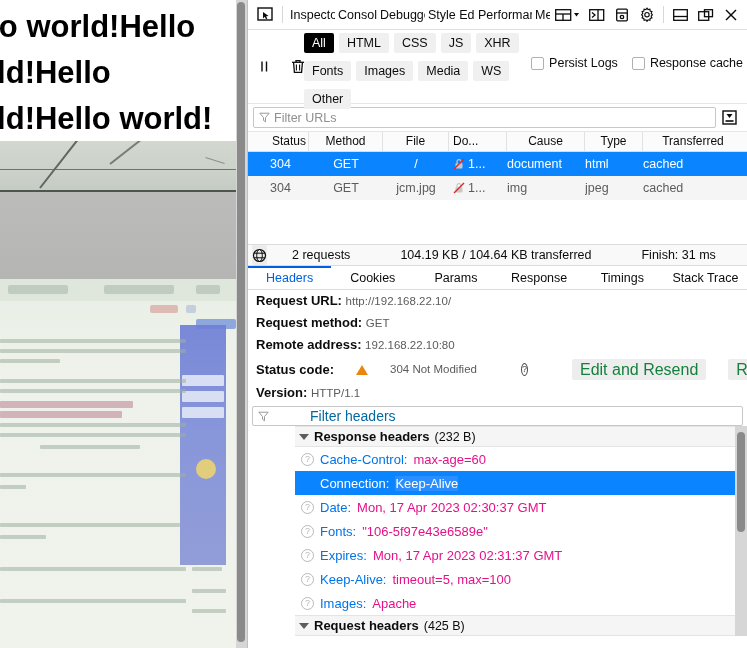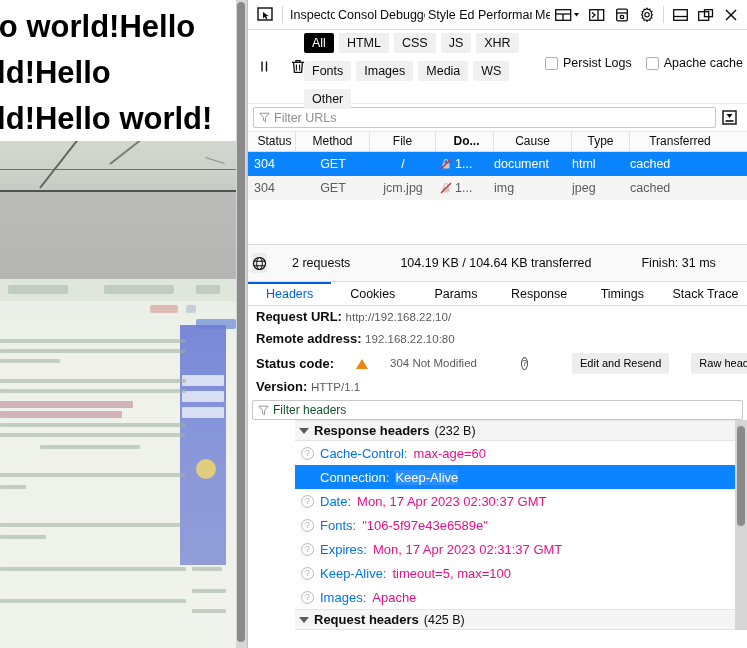--- a/index.html
+++ b/index.html
@@ -181,32 +181,32 @@
   }
   .tbl-head .th {
     text-align: center; border-right: 1px solid #e2e2e2;
     overflow: hidden; white-space: nowrap; line-height: 19px;
   }
   .tbl-head .th:last-child { border-right: none; }
   .tbl-row { display: flex; height: 24px; align-items: center; font-size: 12.5px; color: #5c5c5c; }
   .tbl-row.sel { background: #0a84ff; color: #fff; }
   .tbl-row.alt { background: #f5f5f5; }
   .tbl-row .td { overflow: hidden; white-space: nowrap; }
-  .c-status { width: 48px; padding-left: 6px; }
+  .c-status { width: 61px; padding-left: 22px; }
   .c-method { width: 74px; text-align: center; }
   .c-file   { width: 66px; text-align: center; }
   .c-domain { width: 58px; display: flex; align-items: center; gap: 3px; padding-left: 4px;}
   .c-cause  { width: 78px; text-align: left; }
   .c-type   { width: 58px; text-align: left; }
   .c-trans  { width: 100px; text-align: left; }
   #tbl-empty { height: 44px; background: #fff; }
 
   
   #dt-summary {
-    height: 38px; display: flex; align-items: center; gap: 16px;
+    height: 22px; display: flex; align-items: center; gap: 16px;
     border-top: 1px solid #dcdcdc; border-bottom: 1px solid #dcdcdc;
     background: #f9f9f9; font-size: 12.5px; color: #0c0c0d; padding-left: 4px;
     position: relative; overflow: hidden;
   }
   #dt-summary .seg { padding: 0 9px; white-space: nowrap; }
   #dt-summary .divider { width: 1px; height: 14px; background: #d5d5d5; }
   #dt-summary .link { color: #737373; text-decoration: underline; }
   .globe-btn { width: 26px; height: 20px; display: flex; align-items: center; justify-content: center; background:#ececec; border-radius:2px; }
 
   
@@ -224,32 +224,32 @@
   }
 
   
   #detail-body { position: relative; }
   .kv { padding: 2px 8px; font-size: 13px; line-height: 17px; white-space: nowrap; }
   .kv .k { font-weight: bold; color: #0c0c0d; }
   .kv .v { color: #5c5c5c; font-size: 11.5px; font-family: "Liberation Sans", sans-serif; }
   .kv.statusrow { display: flex; align-items: center; gap: 22px; padding-top: 3px; }
   .mini-btn {
     background: #ededed; border-radius: 2px; padding: 2px 8px;
-    font-size: 11px; color: #000000; white-space: nowrap;
+    font-size: 16px; color: #15803d; white-space: nowrap;
   }
   .warn-tri { width: 0; height: 0; border-left: 6px solid transparent; border-right: 6px solid transparent; border-bottom: 10px solid #e8870c; }
   .qmark {
     width: 13px; height: 13px; border-radius: 50%; border: 1px solid #4a4a4a;
     font-size: 9px; line-height: 11px; text-align: center; color: #4a4a4a;
   }
   #hdr-filter {
     margin: 2px 4px 0 4px; height: 20px; border: 1px solid #c7c7c7; border-radius: 2px;
     display: flex; align-items: center; padding-left: 5px; gap: 4px; background: #fff;
   }
-  #hdr-filter .ph { color: #14532d; font-size: 12px; }
+  #hdr-filter .ph { color: #0369a1; font-size: 14px; margin-left: 37px; }
 
   
   #hdr-list { position: relative; background: #fff; padding-left: 47px; }
   .grp {
     background: #f5f5f5; border-top: 1px solid #e4e4e4; border-bottom: 1px solid #e4e4e4;
     height: 21px; display: flex; align-items: center; gap: 5px; padding-left: 4px;
     font-size: 13px; font-weight: bold; color: #0c0c0d;
   }
   .grp .sz { font-weight: normal; font-size: 12.5px; }
   .tri-down { width: 0; height: 0; border-left: 5px solid transparent; border-right: 5px solid transparent; border-top: 6px solid #5c5c5c; }
@@ -451,21 +451,21 @@
         <div class="chip">Other</div>
       </div>
 
       <div class="fl-checks">
         <div class="chk">
           <span class="box"></span>
           <span>Persist Logs</span>
         </div>
         <div class="chk">
           <span class="box"></span>
-          <span>Apache cache</span>
+          <span>Response cache</span>
         </div>
       </div>
     </div>
 
     <div id="dt-urlfilter">
       <div id="url-input">
         <svg width="11" height="11" viewBox="0 0 11 11">
           <path d="M0.8 1.2 L10.2 1.2 L6.5 5.5 L6.5 9.8 L4.5 8.4 L4.5 5.5 Z" fill="none" stroke="#9a9a9a" stroke-width="1"></path>
         </svg>
         <span class="ph">Filter URLs</span>
@@ -477,21 +477,21 @@
           <line x1="3.5" y1="11" x2="11.5" y2="11" stroke="#0c0c0d" stroke-width="1.6"></line>
         </svg>
       </div>
     </div>
 
     <div id="dt-table">
       <div class="tbl-head">
         <div class="th c-status">Status</div>
         <div class="th c-method">Method</div>
         <div class="th c-file">File</div>
-        <div class="th c-domain" style="display:block;text-align:center;font-weight:bold;">Do...</div>
+        <div class="th c-domain" style="display:block;text-align:left;">Do...</div>
         <div class="th c-cause" style="text-align:center">Cause</div>
         <div class="th c-type" style="">Type</div>
         <div class="th c-trans" style="text-align:center">Transferred</div>
       </div>
 
       <div class="tbl-row sel">
         <div class="td c-status">304</div>
         <div class="td c-method">GET</div>
         <div class="td c-file">/</div>
         <div class="td c-domain">
@@ -553,20 +553,24 @@
       <div class="dtab">Timings</div>
       <div class="dtab">Stack Trace</div>
     </div>
 
     <div id="detail-body">
       <div class="kv">
         <span class="k">Request URL:</span>
         <span class="v">http://192.168.22.10/</span>
       </div>
       <div class="kv">
+        <span class="k">Request method:</span>
+        <span class="v">GET</span>
+      </div>
+      <div class="kv">
         <span class="k">Remote address:</span>
         <span class="v">192.168.22.10:80</span>
       </div>
       <div class="kv statusrow">
         <span class="k">Status code:</span>
         <span class="warn-tri"></span>
         <span class="v">304 Not Modified</span>
         <span style="width:18px"></span>
         <span class="qmark">?</span>
         <span style="width:6px"></span>

